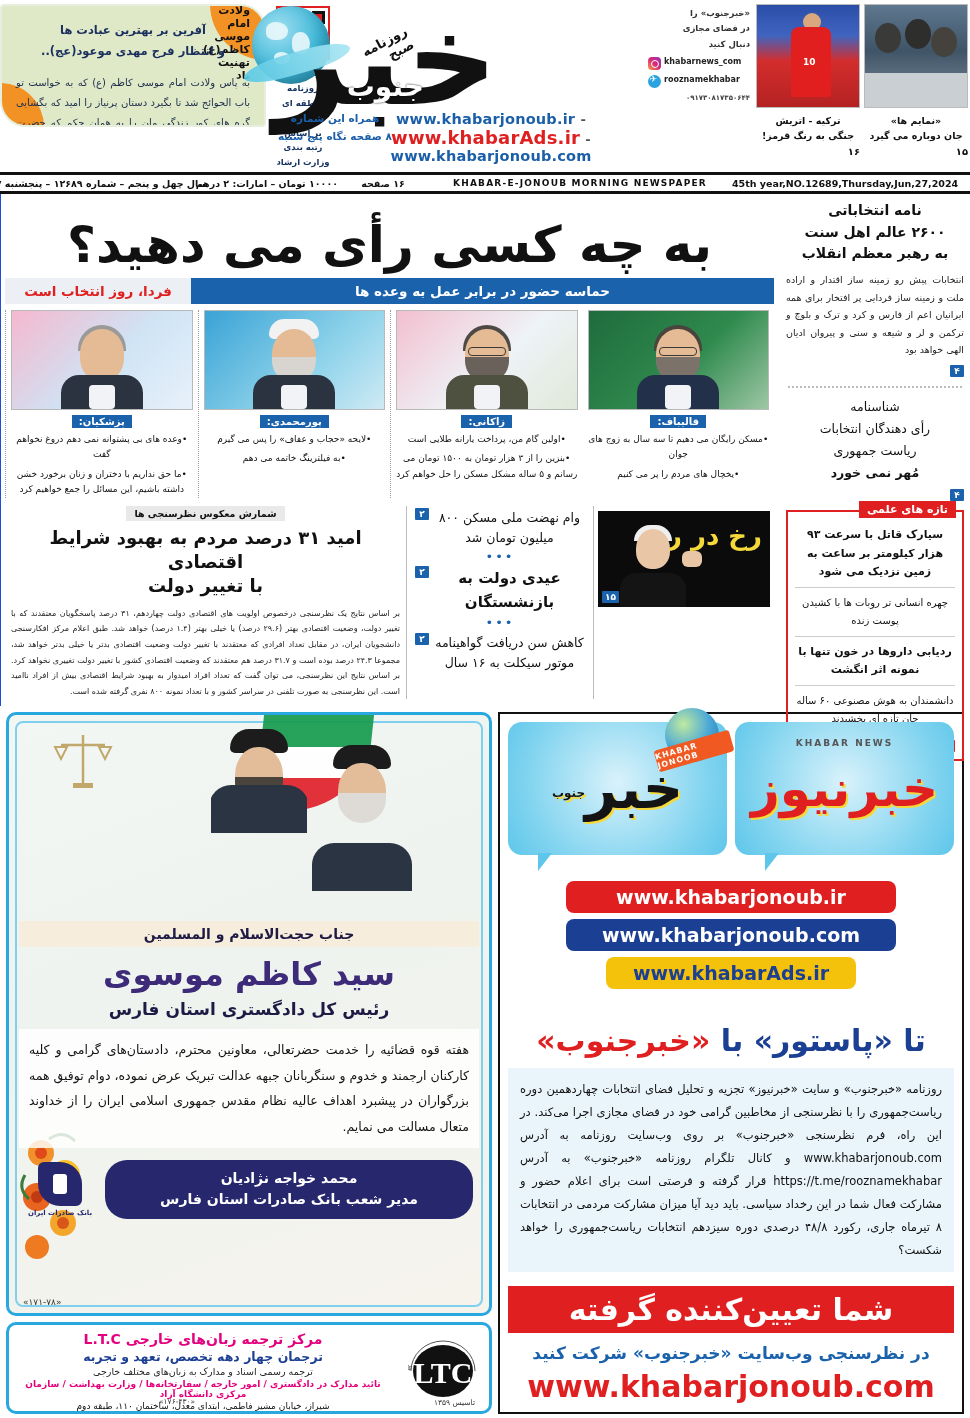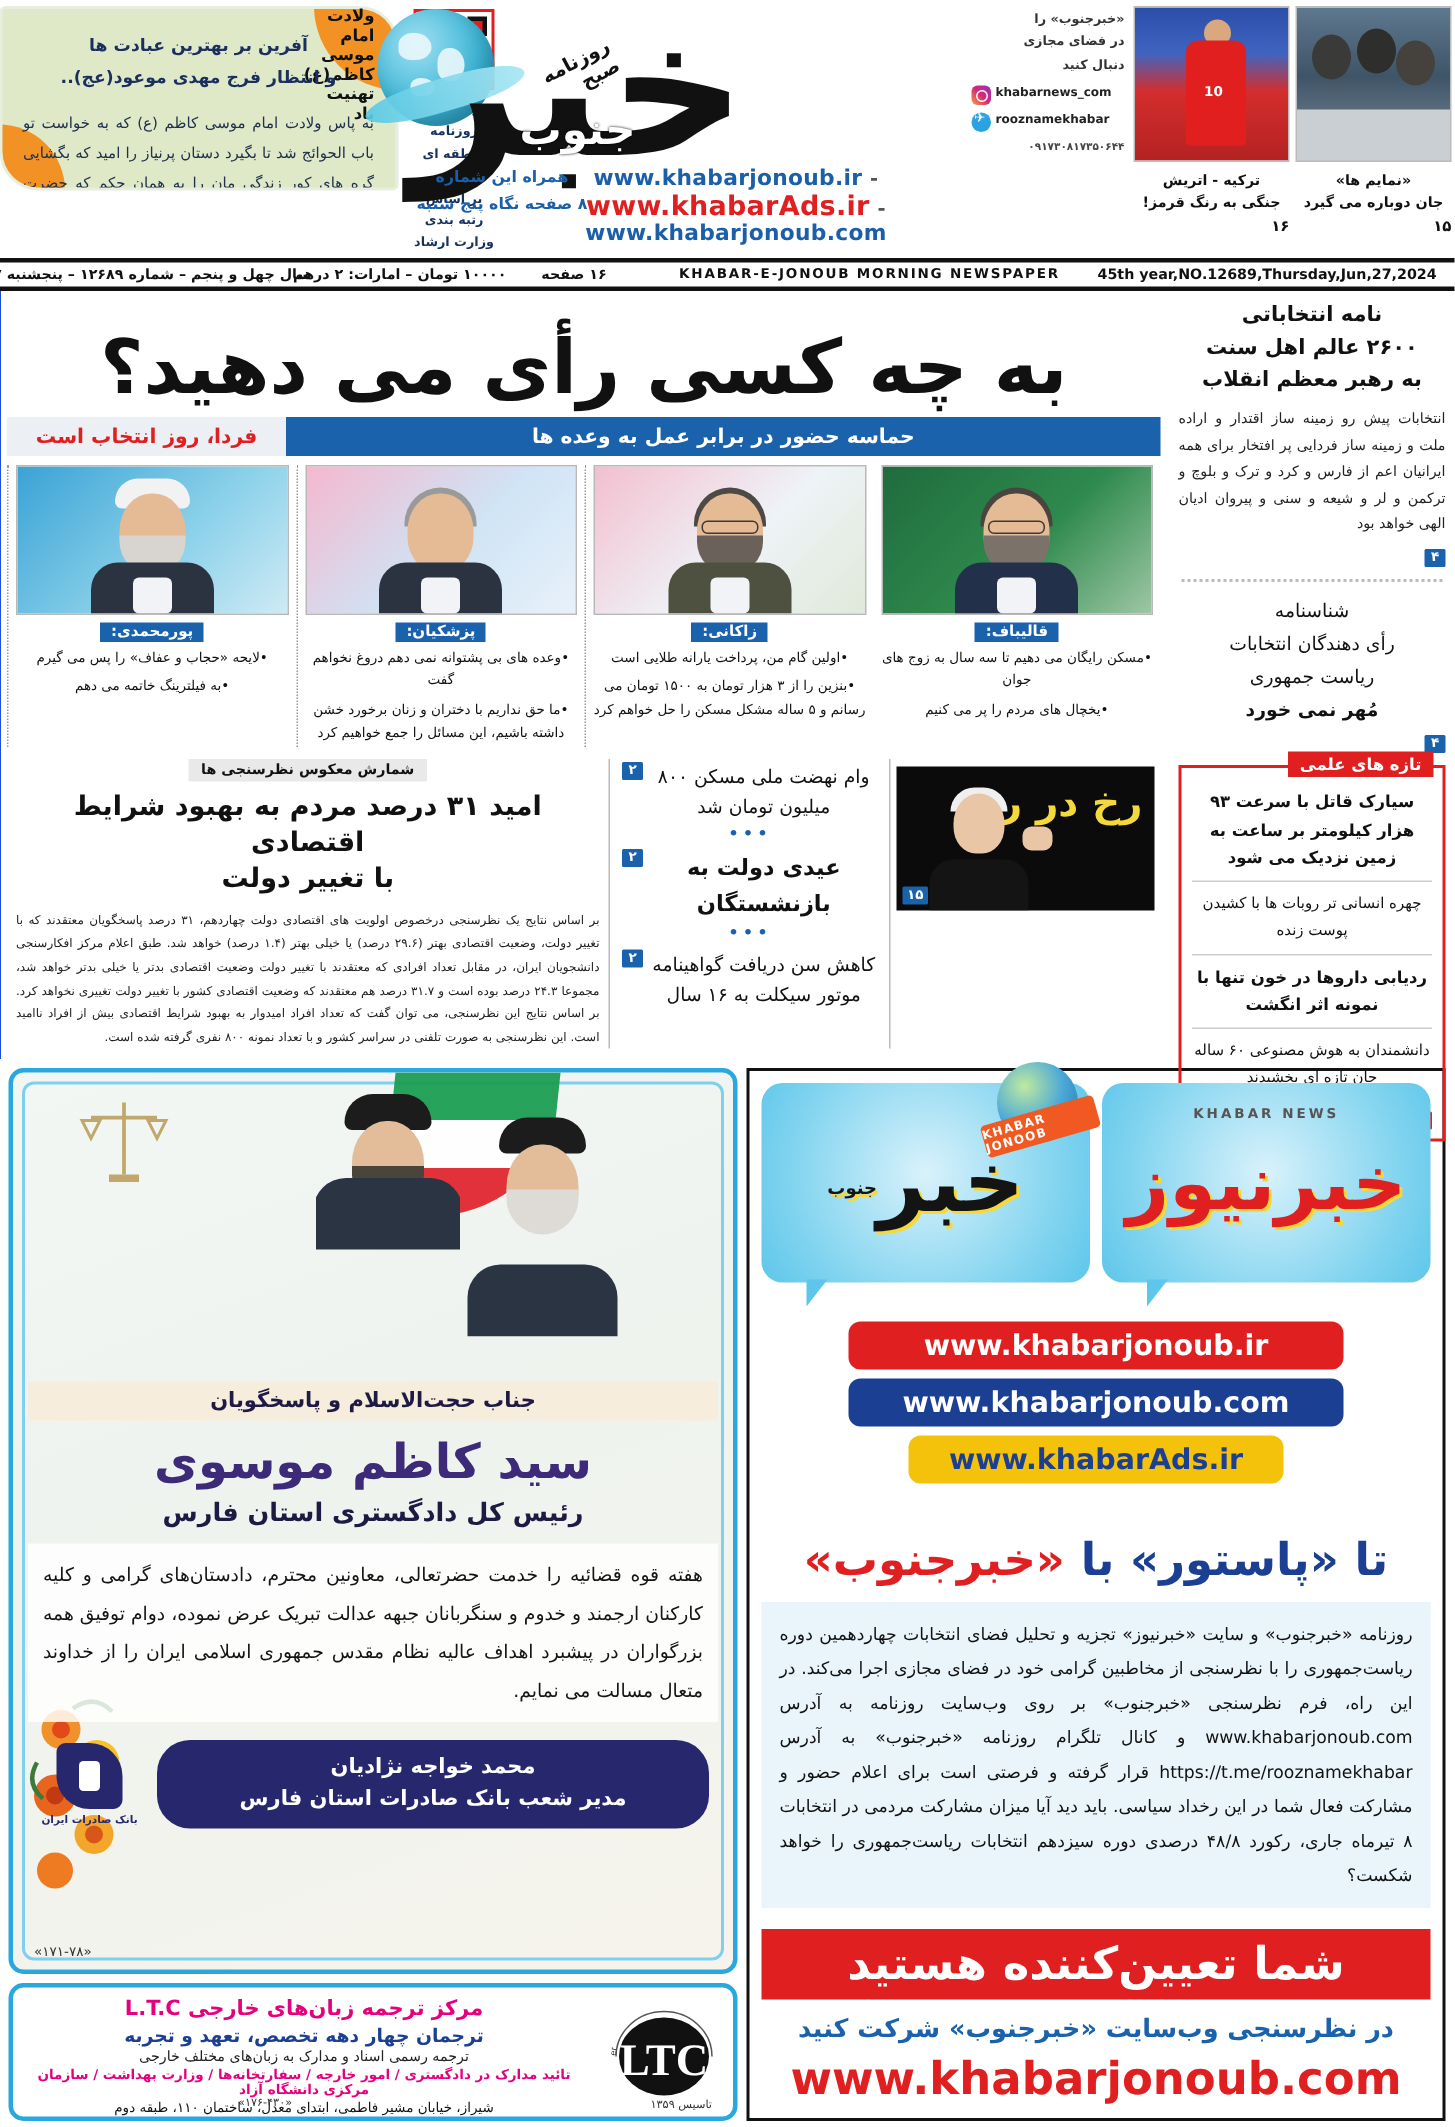--- a/index.html
+++ b/index.html
@@ -430,42 +430,42 @@
       <div class="mega-head">به چه کسی رأی می دهید؟</div>
 
       <div class="subhead-row">
         <div class="sub-right">فردا، روز انتخاب است</div>
         <div class="sub-left">حماسه حضور در برابر عمل به وعده ها</div>
       </div>
 
       <div class="cands">
 
         <div class="cand">
+          <div class="cand-img" style="background:linear-gradient(135deg,#f5b8cf,#cfe4f5 55%,#e8f1fa);">
+            <span class="face f-hair" style="background:#9a9a99;"></span>
+              <span class="face f-head"></span>
+            <span class="face f-body"></span>
+              <span class="face f-shirt"></span>
+          </div>
+          <span class="cand-name">پزشکیان:</span>
+          <div class="cand-line">•وعده های بی پشتوانه نمی دهم دروغ نخواهم گفت</div>
+          <div class="cand-line">•ما حق نداریم با دختران و زنان برخورد خشن داشته باشیم، این مسائل را جمع خواهیم کرد</div>
+        </div>
+
+        <div class="cand">
           <div class="cand-img" style="background:linear-gradient(135deg,#3aa3d6,#8fd3ea 60%,#cfeaf5);">
             <span class="face f-turban"></span>
               <span class="face f-head"></span>
             <span class="face f-beard"></span>
               <span class="face f-body"></span>
               <span class="face f-shirt"></span>
           </div>
           <span class="cand-name">پورمحمدی:</span>
           <div class="cand-line">•لایحه «حجاب و عفاف» را پس می گیرم</div>
           <div class="cand-line">•به فیلترینگ خاتمه می دهم</div>
-        </div>
-
-        <div class="cand">
-          <div class="cand-img" style="background:linear-gradient(135deg,#f5b8cf,#cfe4f5 55%,#e8f1fa);">
-            <span class="face f-hair" style="background:#9a9a99;"></span>
-              <span class="face f-head"></span>
-            <span class="face f-body"></span>
-              <span class="face f-shirt"></span>
-          </div>
-          <span class="cand-name">پزشکیان:</span>
-          <div class="cand-line">•وعده های بی پشتوانه نمی دهم دروغ نخواهم گفت</div>
-          <div class="cand-line">•ما حق نداریم با دختران و زنان برخورد خشن داشته باشیم، این مسائل را جمع خواهیم کرد</div>
         </div>
 
 
         <div class="cand">
           <div class="cand-img" style="background:linear-gradient(135deg,#f3bfcf,#eef3f7 55%,#dfe9d9);">
             <span class="face f-hair" style="background:#4d4a45;"></span>
               <span class="face f-head"></span>
             <span class="face f-beard" style="background:#6a625a;"></span>
               <span class="face f-glass"></span>
             <span class="face f-body" style="background:#4e5140;"></span>
@@ -585,21 +585,21 @@
           <span class="pf-beard dark"></span>
             <span class="pf-robe"></span>
         </div>
         <div class="port port-b">
           <span class="pf-turban"></span>
             <span class="pf-face"></span>
           <span class="pf-beard"></span>
             <span class="pf-robe"></span>
         </div>
 
-        <div class="judge-hdr">جناب حجت‌الاسلام و پاسخگویان</div>
+        <div class="judge-hdr">جناب حجت‌الاسلام و المسلمین</div>
         <div class="judge-name">سید کاظم موسوی</div>
         <div class="judge-role">رئیس کل دادگستری استان فارس</div>
         <div class="judge-body">هفته قوه قضائیه را خدمت حضرتعالی، معاونین محترم، دادستان‌های گرامی و کلیه کارکنان ارجمند و خدوم و سنگربانان جبهه عدالت تبریک عرض نموده، دوام توفیق همه بزرگواران در پیشبرد اهداف عالیه نظام مقدس جمهوری اسلامی ایران را از خداوند متعال مسالت می نمایم.</div>
 
         <svg class="flower" viewBox="0 0 80 150">
           <circle cx="26" cy="30" r="13" fill="#f0912c"></circle>
             <circle cx="26" cy="30" r="6" fill="#e04a1a"></circle>
           <circle cx="50" cy="52" r="15" fill="#f6c12a"></circle>
             <circle cx="50" cy="52" r="7" fill="#e8892a"></circle>
           <circle cx="22" cy="74" r="14" fill="#e8641f"></circle>
@@ -671,18 +671,18 @@
         <div class="url-pill yellow">www.khabarAds.ir</div>
       </div>
 
       <div class="promo-title">
         <span>تا «پاستور» با</span>
         <span class="red">«خبرجنوب»</span>
       </div>
 
       <div class="promo-box">روزنامه «خبرجنوب» و سایت «خبرنیوز» تجزیه و تحلیل فضای انتخابات چهاردهمین دوره ریاست‌جمهوری را با نظرسنجی از مخاطبین گرامی خود در فضای مجازی اجرا می‌کند. در این راه، فرم نظرسنجی «خبرجنوب» بر روی وب‌سایت روزنامه به آدرس www.khabarjonoub.com و کانال تلگرام روزنامه «خبرجنوب» به آدرس https://t.me/rooznamekhabar قرار گرفته و فرصتی است برای اعلام حضور و مشارکت فعال شما در این رخداد سیاسی. باید دید آیا میزان مشارکت مردمی در انتخابات ۸ تیرماه جاری، رکورد ۴۸/۸ درصدی دوره سیزدهم انتخابات ریاست‌جمهوری را خواهد شکست؟</div>
 
-      <div class="promo-red">شما تعیین‌کننده هستید</div>
+      <div class="promo-red">شما تعیین‌کننده گرفته</div>
       <div class="promo-blue">در نظرسنجی وب‌سایت «خبرجنوب» شرکت کنید</div>
       <div class="promo-url">www.khabarjonoub.com</div>
     </div>
   </div>
 </div>
 
 </body></html>

